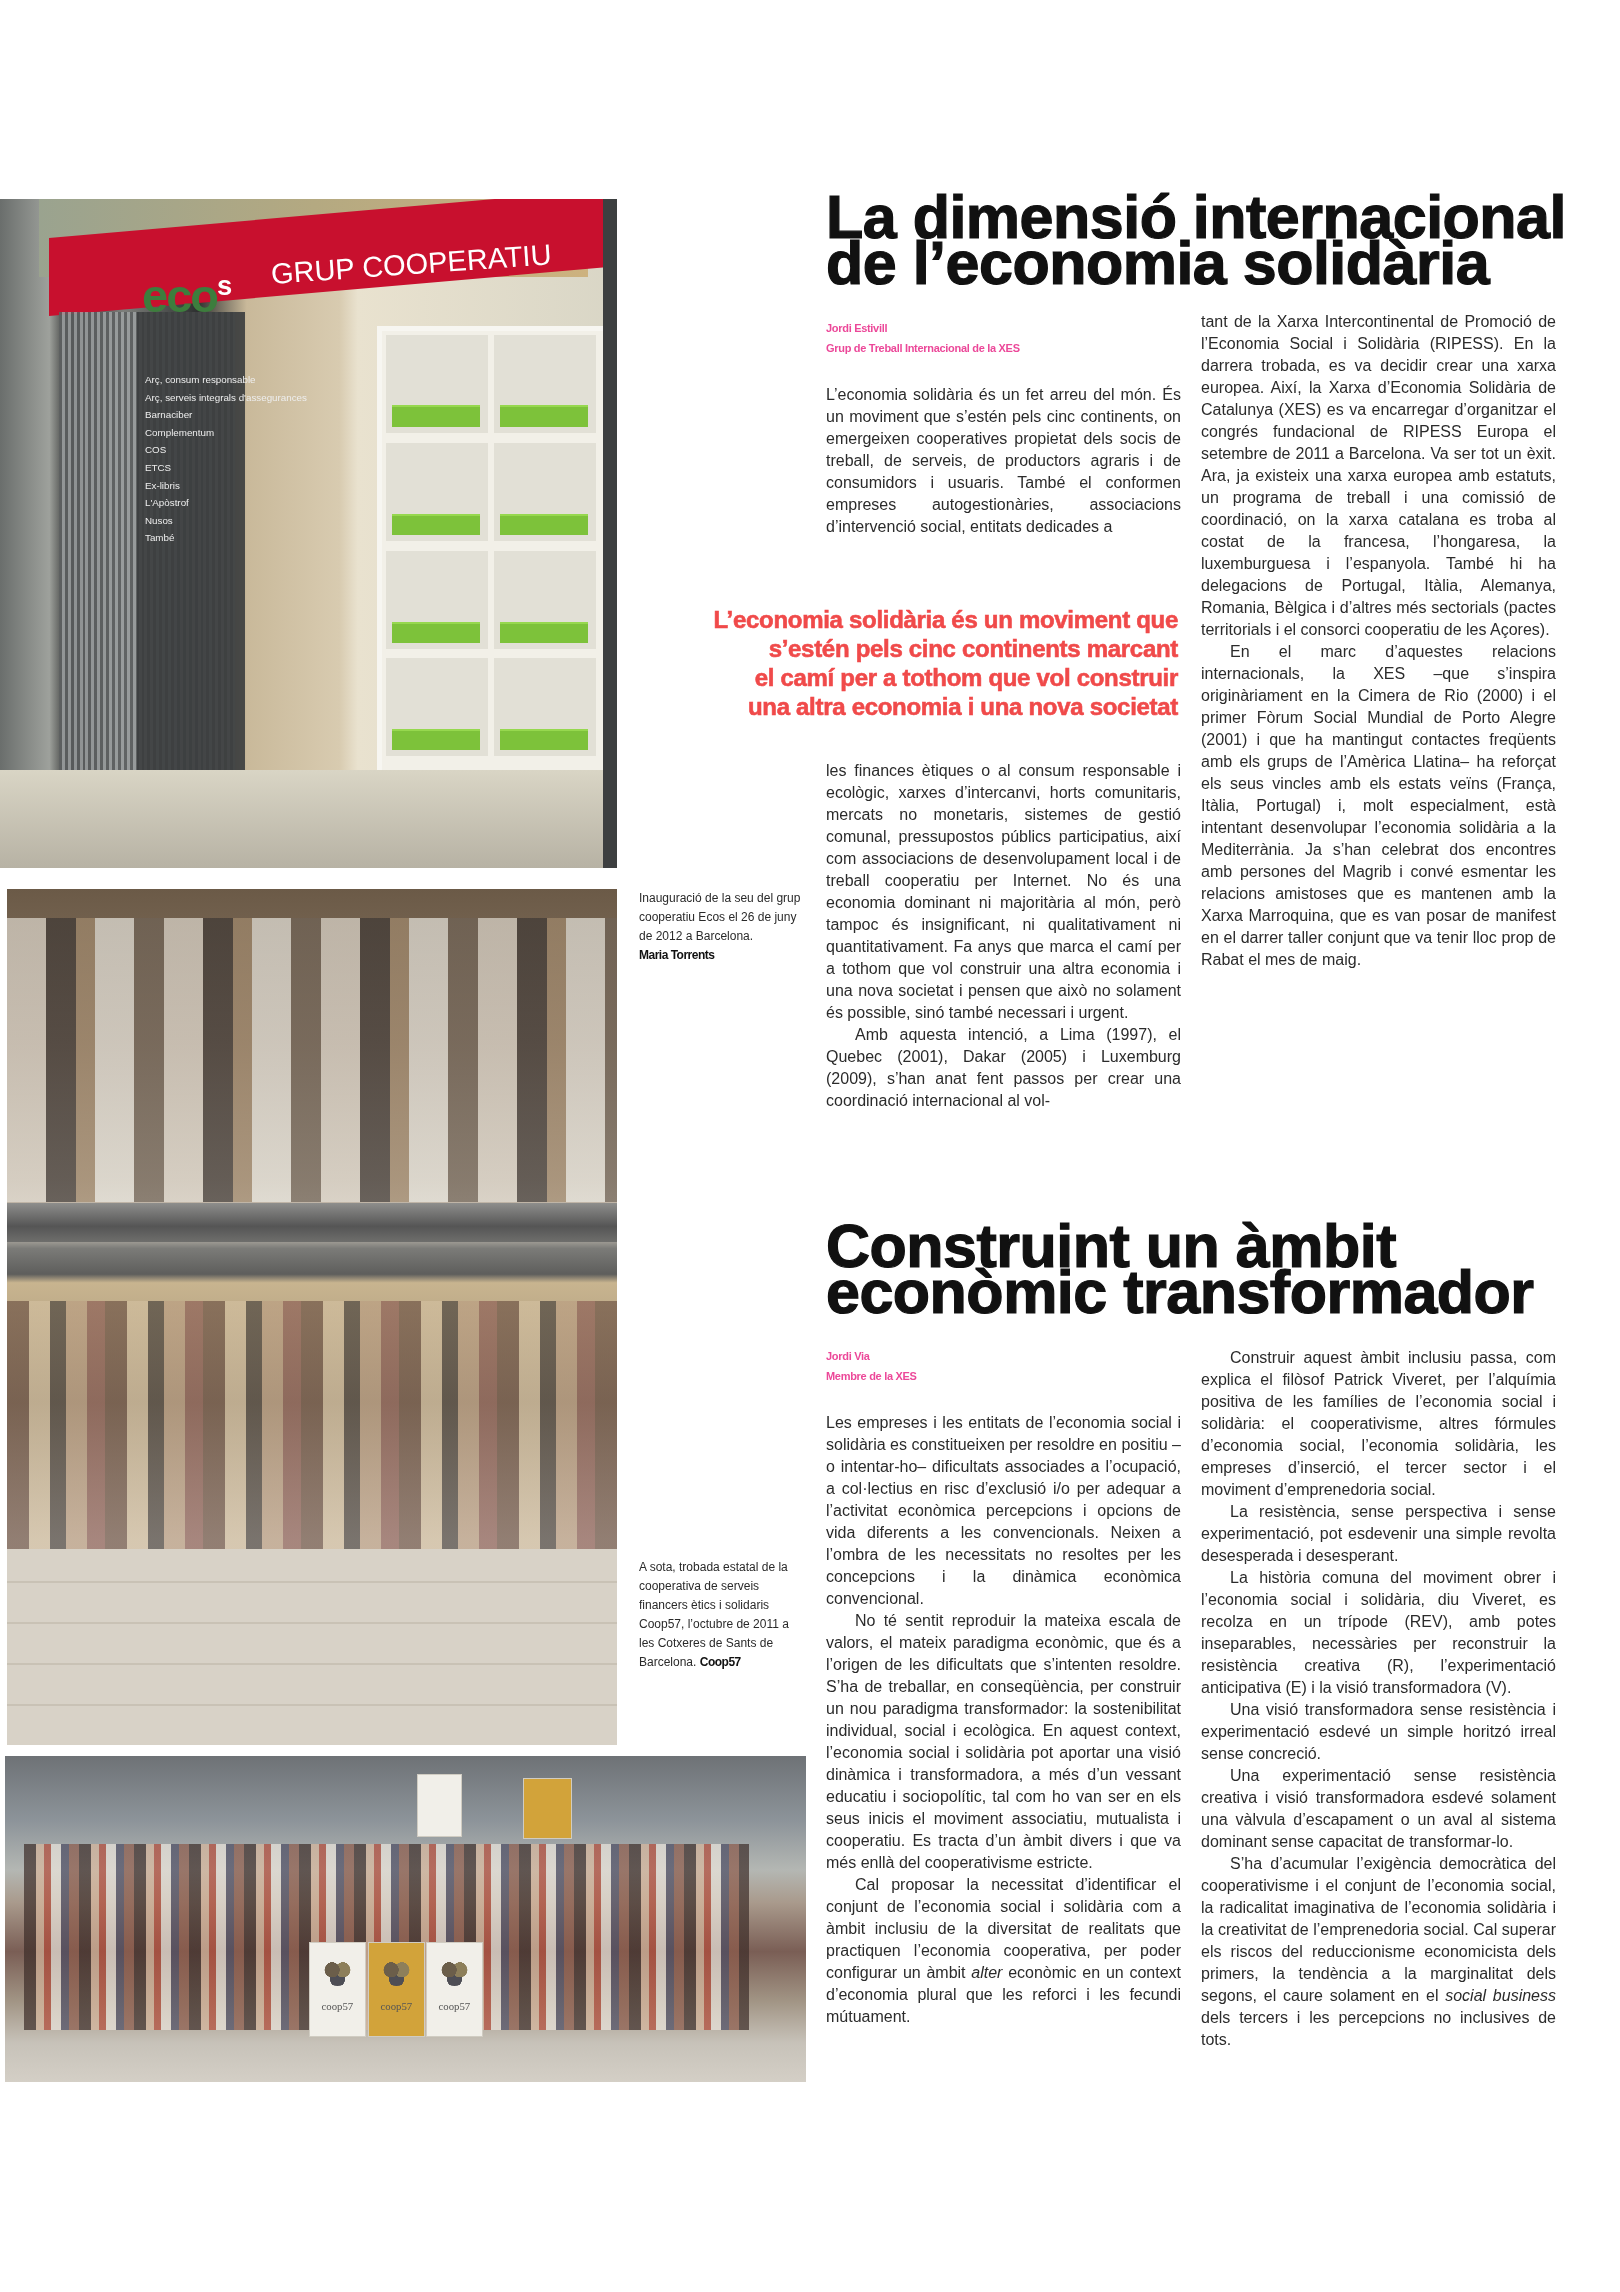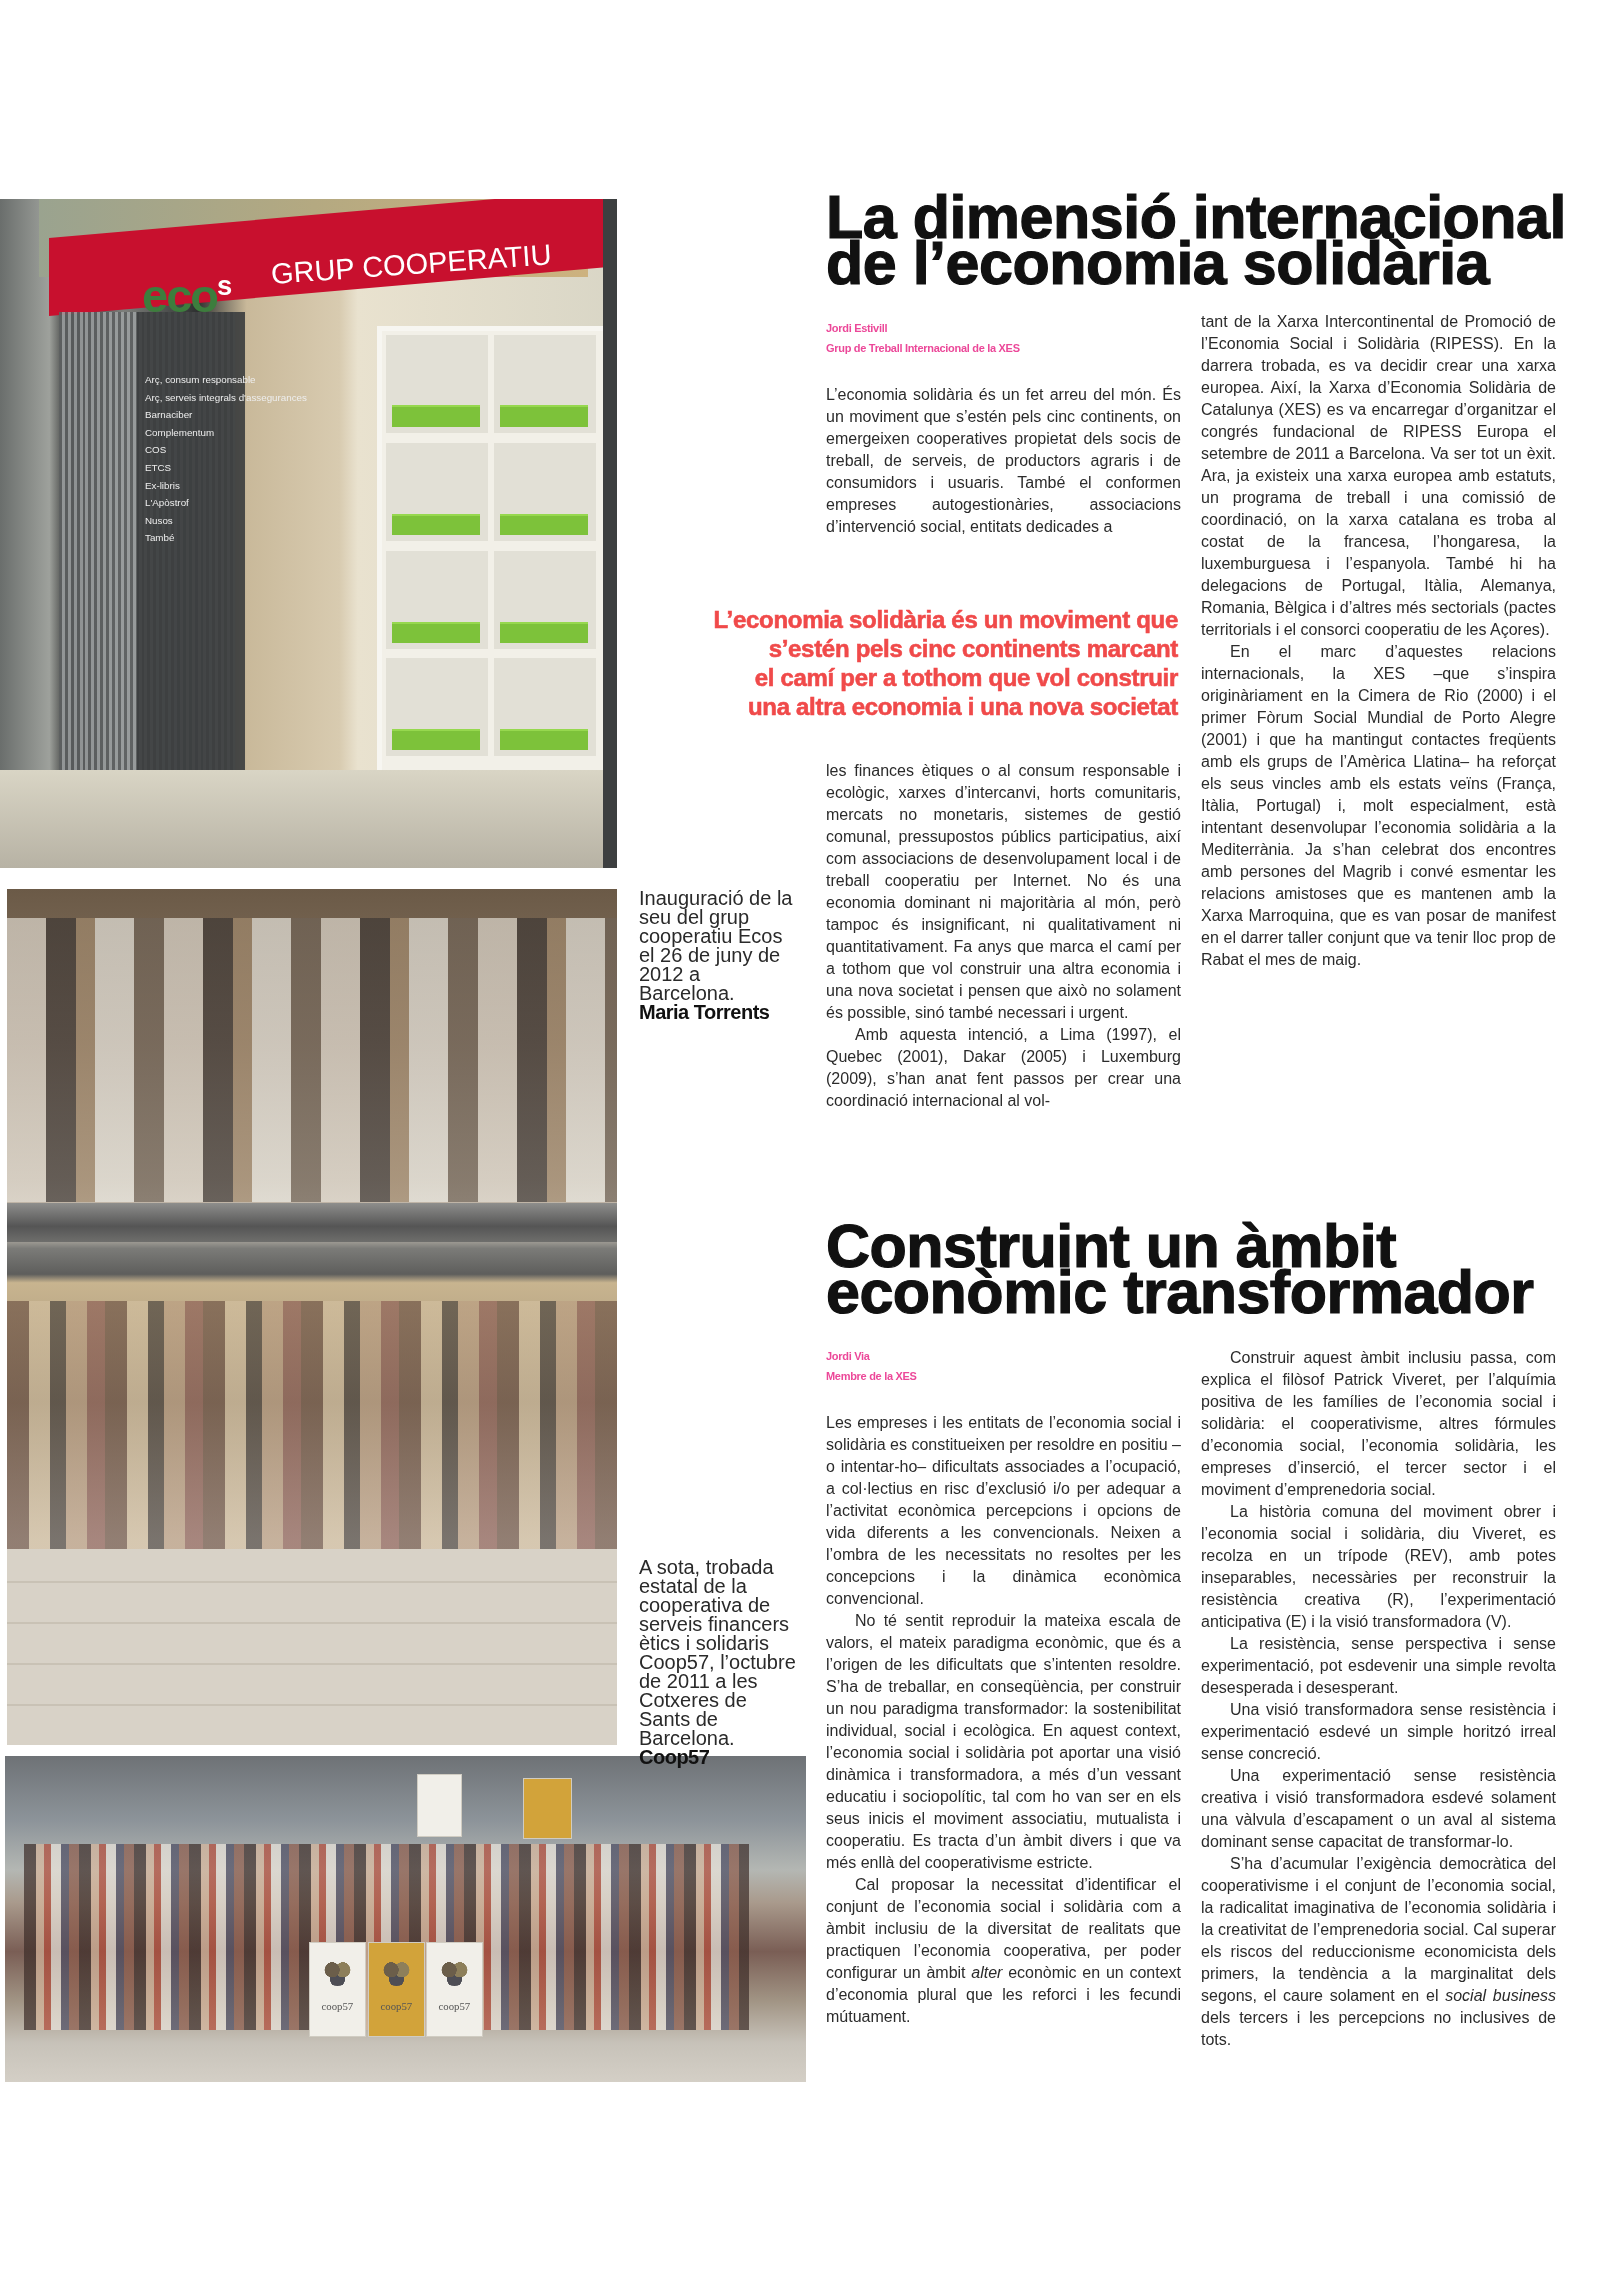--- a/index.html
+++ b/index.html
@@ -40,21 +40,21 @@
   #photo-coop57 { left: 4.9px; top: 1756px; width: 801px; height: 326px;
     background: linear-gradient(180deg, #6e7276 0%, #8d949a 20%, #b4b7b3 35%, #a99a8c 45%, #7a5e55 60%, #a19484 75%, #c7c2b9 88%, #d4cfc6 100%); }
   #photo-coop57 .crowd { position:absolute; left:19.6px; top:88px; width:725px; height:186px;
     background: repeating-linear-gradient(90deg, #3c2c28 0 11.8px, #d8b79d 11.8px 19.6px, #b54c3a 19.6px 27.4px, #ebe5dc 27.4px 37px, #4b4b62 37px 45px, #8c5a4a 45px 55px); opacity:.7; }
   #photo-coop57 .sign { position:absolute; width:55px; height:93px; background:#f1efe9; border:1px solid #d0ccc2; }
   #photo-coop57 .sign.gold { background:#d2a33a; }
   #photo-coop57 .sign .dots { position:absolute; left:13.7px; top:15.7px; width:27.4px; height:27.4px; border-radius:50%; background: radial-gradient(circle at 30% 40%, #6b5e4a 30%, transparent 31%), radial-gradient(circle at 70% 40%, #8d7f5a 30%, transparent 31%), radial-gradient(circle at 50% 75%, #4e4e55 30%, transparent 31%); }
   #photo-coop57 .sign .label { position:absolute; left:0; width:55px; top:57px; text-align:center; font: 10.8px "Liberation Serif", serif; color:#555; }
 
   
-  .caption { position:absolute; left: 639px; width: 162px; font-size: 20px; line-height: 19px; color:#2a2a2a; }
+  .caption { position:absolute; left: 639px; width: 162px; font-size: 12px; line-height: 19px; color:#2a2a2a; }
   .caption .credit { font-weight: bold; font-family: "Liberation Sans", sans-serif; letter-spacing:-0.5px; color:#111; }
 
   
   .title { position:absolute; left: 826px; width: 784px; font-family:"Liberation Sans", sans-serif; font-weight: 900; font-size: 61px; line-height: 46px; color:#111; letter-spacing: -0.5px; -webkit-text-stroke: 1.2px #111; }
   .byline { position:absolute; left: 826px; width: 372px; font-weight: bold; font-size: 11px; line-height: 19.6px; color:#ec4899; letter-spacing:-0.3px; }
   .col { position:absolute; width: 355px; font-size: 16px; line-height: 22px; color:#2b2b2b; text-align: justify; hyphens: manual; }
   .col p { margin: 0; }
   .col p.indent { text-indent: 29px; }
   .col em { }
   .pullquote { position:absolute; left: 676px; width: 502px; text-align: right; color:#f04a4a; font-weight: bold; font-size: 24px; line-height: 29px; letter-spacing: -0.3px; -webkit-text-stroke: 0.6px #f04a4a; }
@@ -188,19 +188,19 @@
 </div>
 
 <div class="col" style="left:826px;top:1412px">
   <p>Les empreses i les entitats de l’economia social i solidària es constitueixen per resoldre en positiu –o intentar-ho– dificultats associades a l’ocupació, a col·lectius en risc d’exclusió i/o per adequar a l’activitat econòmica percepcions i opcions de vida diferents a les convencionals. Neixen a l’ombra de les necessitats no resoltes per les concepcions i la dinàmica econòmica convencional.</p>
   <p class="indent">No té sentit reproduir la mateixa escala de valors, el mateix paradigma econòmic, que és a l’origen de les dificultats que s’intenten resoldre. S’ha de treballar, en conseqüència, per construir un nou paradigma transformador: la sostenibilitat individual, social i ecològica. En aquest context, l’economia social i solidària pot aportar una visió dinàmica i transformadora, a més d’un vessant educatiu i sociopolític, tal com ho van ser en els seus inicis el moviment associatiu, mutualista i cooperatiu. Es tracta d’un àmbit divers i que va més enllà del cooperativisme estricte.</p>
   <p class="indent"><span>Cal proposar la necessitat d’identificar el conjunt de l’economia social i solidària com a àmbit inclusiu de la diversitat de realitats que practiquen l’economia cooperativa, per poder configurar un àmbit </span><em>alter</em><span> econòmic en un context d’economia plural que les reforci i les fecundi mútuament.</span></p>
 </div>
 
 <div class="col" style="left:1201px;top:1347px">
   <p class="indent">Construir aquest àmbit inclusiu passa, com explica el filòsof Patrick Viveret, per l’alquímia positiva de les famílies de l’economia social i solidària: el cooperativisme, altres fórmules d’economia social, l’economia solidària, les empreses d’inserció, el tercer sector i el moviment d’emprenedoria social.</p>
+  <p class="indent">La resistència, sense perspectiva i sense experimentació, pot esdevenir una simple revolta desesperada i desesperant.</p>
   <p class="indent">La història comuna del moviment obrer i l’economia social i solidària, diu Viveret, es recolza en un trípode (REV), amb potes inseparables, necessàries per reconstruir la resistència creativa (R), l’experimentació anticipativa (E) i la visió transformadora (V).</p>
-  <p class="indent">La resistència, sense perspectiva i sense experimentació, pot esdevenir una simple revolta desesperada i desesperant.</p>
   <p class="indent">Una visió transformadora sense resistència i experimentació esdevé un simple horitzó irreal sense concreció.</p>
   <p class="indent">Una experimentació sense resistència creativa i visió transformadora esdevé solament una vàlvula d’escapament o un aval al sistema dominant sense capacitat de transformar-lo.</p>
   <p class="indent"><span>S’ha d’acumular l’exigència democràtica del cooperativisme i el conjunt de l’economia social, la radicalitat imaginativa de l’economia solidària i la creativitat de l’emprenedoria social. Cal superar els riscos del reduccionisme economicista dels primers, la tendència a la marginalitat dels segons, el caure solament en el </span><em>social business</em><span> dels tercers i les percepcions no inclusives de tots.</span></p>
 </div>
 
 
 </body></html>

